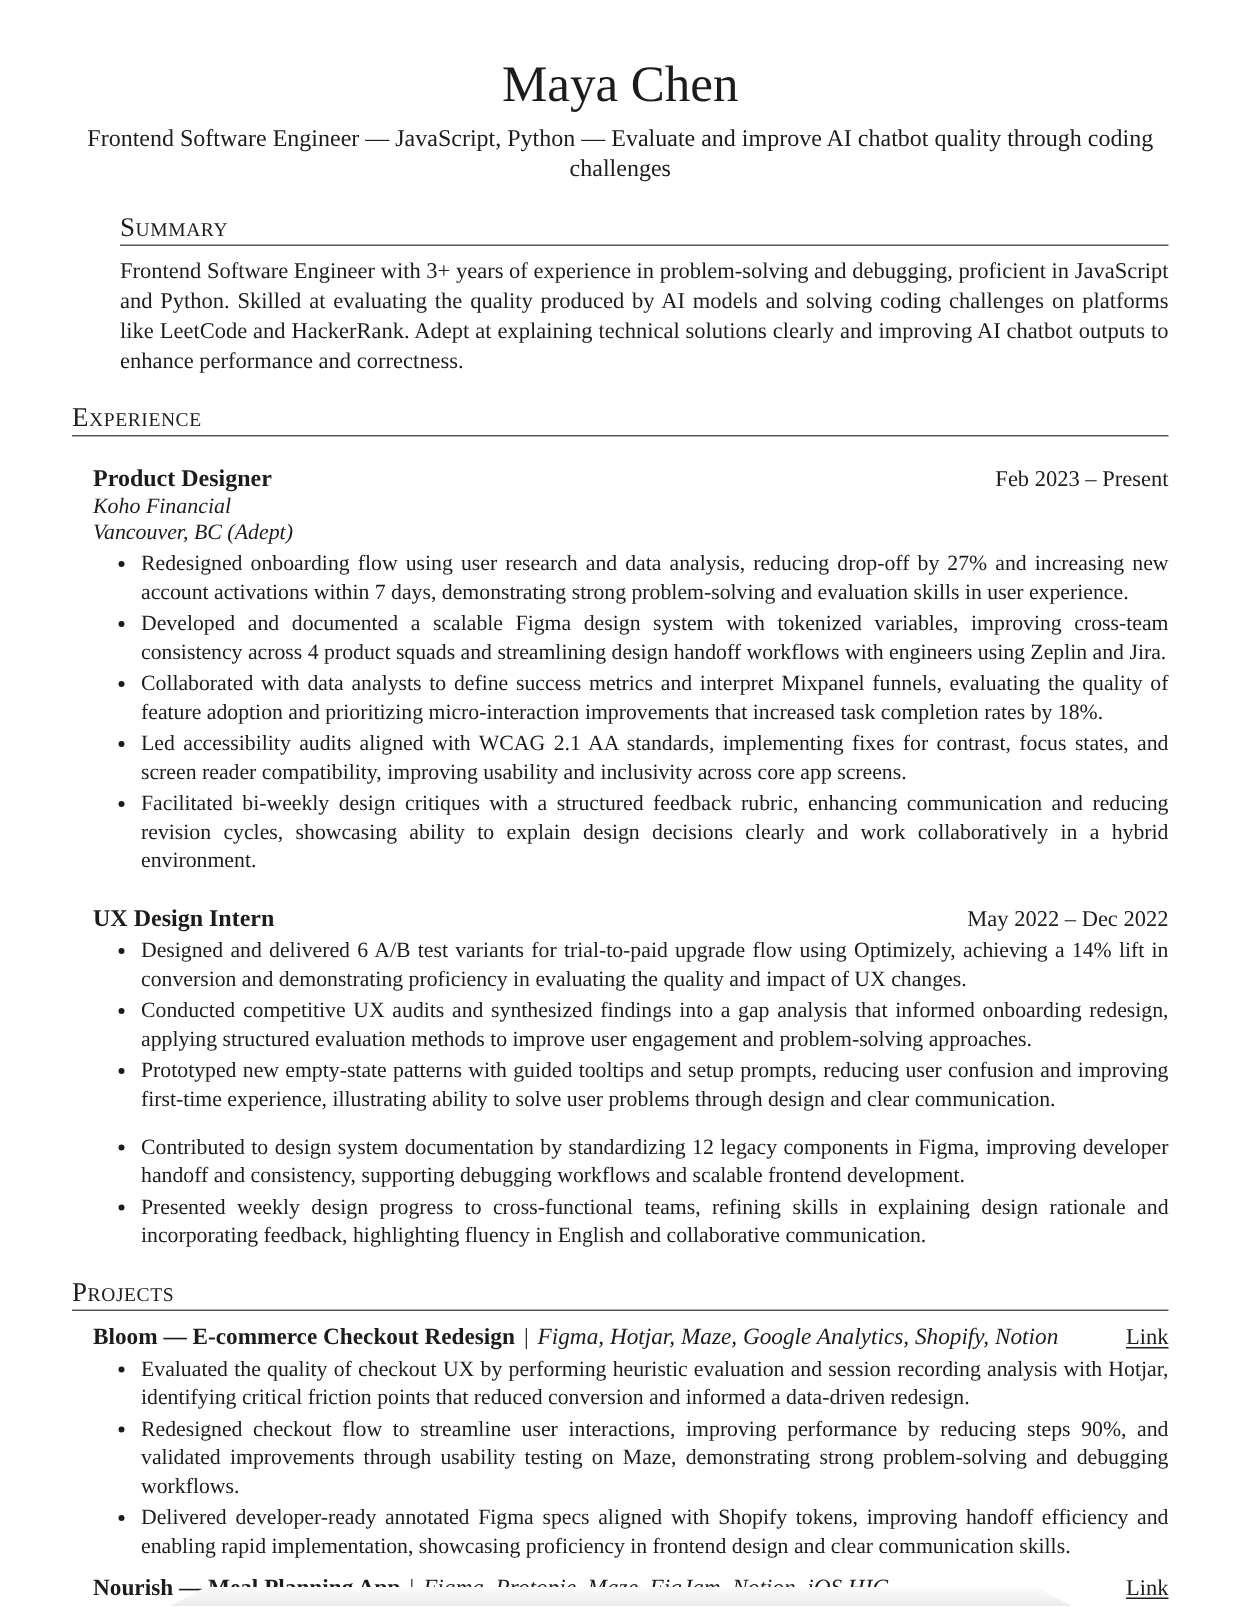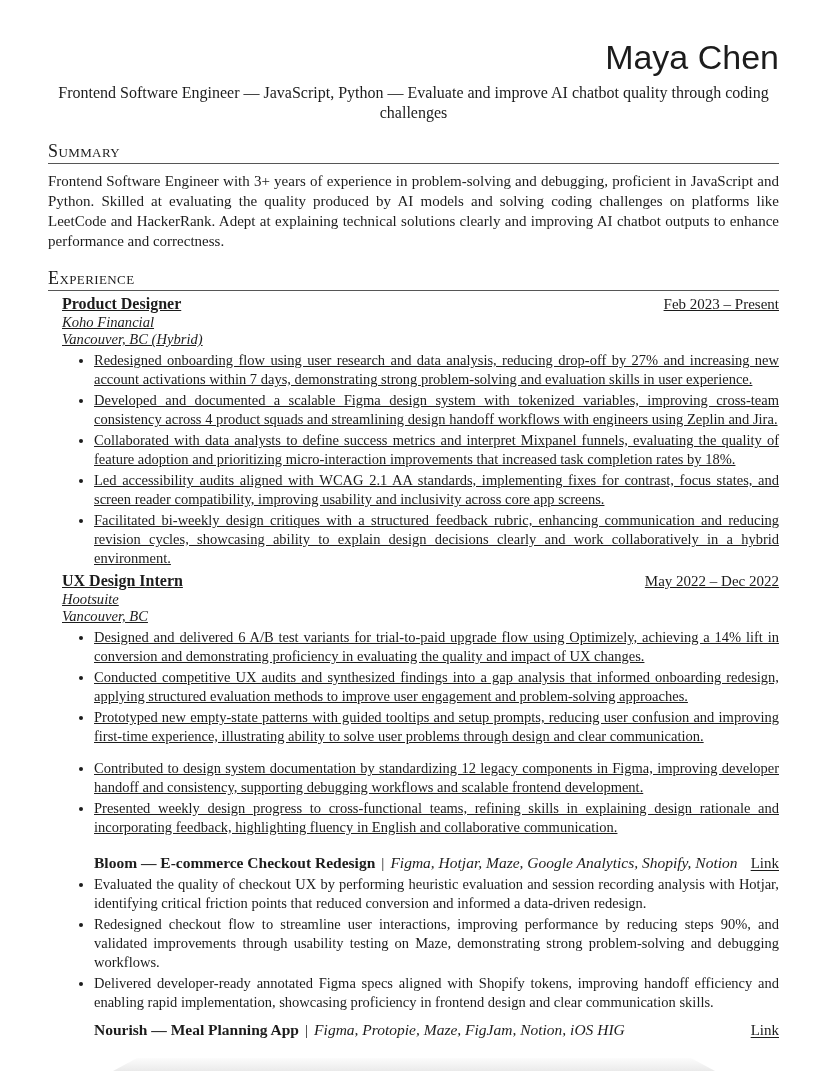--- a/index.html
+++ b/index.html
@@ -8,68 +8,68 @@
     background: #ffffff;
     color: #1c1c1c;
     font-family: "Liberation Serif", serif;
     overflow: hidden;
     position: relative;
   }
   .page { box-sizing: border-box; width: 828px; padding: 26px 49px 0 48px; }
 
   
   .name {
-    font-family: Liberation Sans, sans-serif;
+    font-family: Liberation Serif, serif;
     font-size: 34px; font-weight: 500; line-height: 1.08;
-    text-align: right; margin: 13px 0 0 0;
+    text-align: center; margin: 13px 0 0 0;
   }
   .tagline {
     text-align: center; font-size: 16px; line-height: 1.25;
     margin: 7px auto 0; max-width: 720px;
   }
   .contacts { text-align: center; font-size: 15px; margin-top: 15px; }
   .contacts a { color: inherit; text-decoration: underline; text-underline-offset: 2px; cursor: pointer; }
   .contact-sep { margin: 0 7px; }
 
   
   section { display: block; }
   .sec-heading {
     font-size: 18px; font-weight: 400; font-variant: small-caps;
     letter-spacing: 0.4px; margin: 0; padding-bottom: 1px;
     border-bottom: 1.8px solid #565656;
   }
-  .sec-summary    { margin-top: 18px; }
+  .sec-summary    { margin-top: 18px; margin-left: 32px; }
   .sec-experience { margin-top: 17px; }
   .sec-projects   { margin-top: 17px; }
 
   .summary-text {
     font-size: 15px; line-height: 1.34; text-align: justify;
     margin: 7px 0 0 0; hyphens: none;
   }
 
   
-  .job { margin-top: 4px; text-decoration: underline; }
+  .job { margin-top: 20px; }
   .jrow { display: flex; justify-content: space-between; align-items: baseline; padding-left: 14px; }
   .jtitle { font-size: 16px; font-weight: 700; }
   .jdates { font-size: 15px; white-space: nowrap; }
   .jsub {
     display: flex; justify-content: space-between; align-items: baseline;
     padding-left: 14px; margin-top: 1px; font-style: italic; font-size: 14.6px; flex-direction: column;
   }
   ul.bullets { margin: 3px 0 0 0; padding-left: 46px; }
   ul.bullets li {
     font-size: 14.5px; line-height: 1.31; text-align: justify;
     margin-bottom: 2px; hyphens: none;
   }
   li.gap-above { margin-top: 13px; }
 
   
   .project { margin-top: 9px; }
   .prow { display: flex; align-items: baseline; padding-left: 14px; }
-  .ptitle { font-size: 15.5px; font-weight: 700; white-space: nowrap; margin-left: 32px; }
+  .ptitle { font-size: 15.5px; font-weight: 700; white-space: nowrap; }
   .psep { margin: 0 6px; font-size: 15.5px; }
   .pstack { font-style: italic; font-size: 15.5px; white-space: nowrap; }
   .plink {
     margin-left: auto; font-size: 15px; color: inherit;
     text-decoration: underline; text-underline-offset: 2px; cursor: pointer;
   }
 
   
   .bottom-band {
     position: absolute; bottom: 0; left: 113px; width: 602px; height: 13px;
@@ -95,51 +95,48 @@
   <section class="sec-experience">
     <h2 class="sec-heading">Experience</h2>
 
     <article class="job">
       <div class="jrow">
         <h3 class="jtitle" style="margin:0">Product Designer</h3>
         <span class="jdates">Feb 2023 – Present</span>
       </div>
       <div class="jsub">
         <span>Koho Financial</span>
-        <span>Vancouver, BC (Hybrid)</span>
+        <span>Vancouver, BC (Adept)</span>
       </div>
       <ul class="bullets">
         <li>Redesigned onboarding flow using user research and data analysis, reducing drop-off by 27% and increasing new account activations within 7 days, demonstrating strong problem-solving and evaluation skills in user experience.</li>
         <li>Developed and documented a scalable Figma design system with tokenized variables, improving cross-team consistency across 4 product squads and streamlining design handoff workflows with engineers using Zeplin and Jira.</li>
         <li>Collaborated with data analysts to define success metrics and interpret Mixpanel funnels, evaluating the quality of feature adoption and prioritizing micro-interaction improvements that increased task completion rates by 18%.</li>
         <li>Led accessibility audits aligned with WCAG 2.1 AA standards, implementing fixes for contrast, focus states, and screen reader compatibility, improving usability and inclusivity across core app screens.</li>
         <li>Facilitated bi-weekly design critiques with a structured feedback rubric, enhancing communication and reducing revision cycles, showcasing ability to explain design decisions clearly and work collaboratively in a hybrid environment.</li>
       </ul>
     </article>
 
     <article class="job">
       <div class="jrow">
         <h3 class="jtitle" style="margin:0">UX Design Intern</h3>
         <span class="jdates">May 2022 – Dec 2022</span>
       </div>
-      <div class="jsub">
-        <span>Hootsuite</span>
-        <span>Vancouver, BC</span>
-      </div>
       <ul class="bullets">
         <li>Designed and delivered 6 A/B test variants for trial-to-paid upgrade flow using Optimizely, achieving a 14% lift in conversion and demonstrating proficiency in evaluating the quality and impact of UX changes.</li>
         <li>Conducted competitive UX audits and synthesized findings into a gap analysis that informed onboarding redesign, applying structured evaluation methods to improve user engagement and problem-solving approaches.</li>
         <li>Prototyped new empty-state patterns with guided tooltips and setup prompts, reducing user confusion and improving first-time experience, illustrating ability to solve user problems through design and clear communication.</li>
         <li class="gap-above">Contributed to design system documentation by standardizing 12 legacy components in Figma, improving developer handoff and consistency, supporting debugging workflows and scalable frontend development.</li>
         <li>Presented weekly design progress to cross-functional teams, refining skills in explaining design rationale and incorporating feedback, highlighting fluency in English and collaborative communication.</li>
       </ul>
     </article>
   </section>
 
   <section class="sec-projects">
+    <h2 class="sec-heading">Projects</h2>
 
     <article class="project">
       <div class="prow">
         <span class="ptitle">Bloom — E-commerce Checkout Redesign</span>
         <span class="psep">|</span>
         <span class="pstack">Figma, Hotjar, Maze, Google Analytics, Shopify, Notion</span>
         <a class="plink">Link</a>
       </div>
       <ul class="bullets">
         <li>Evaluated the quality of checkout UX by performing heuristic evaluation and session recording analysis with Hotjar, identifying critical friction points that reduced conversion and informed a data-driven redesign.</li>

